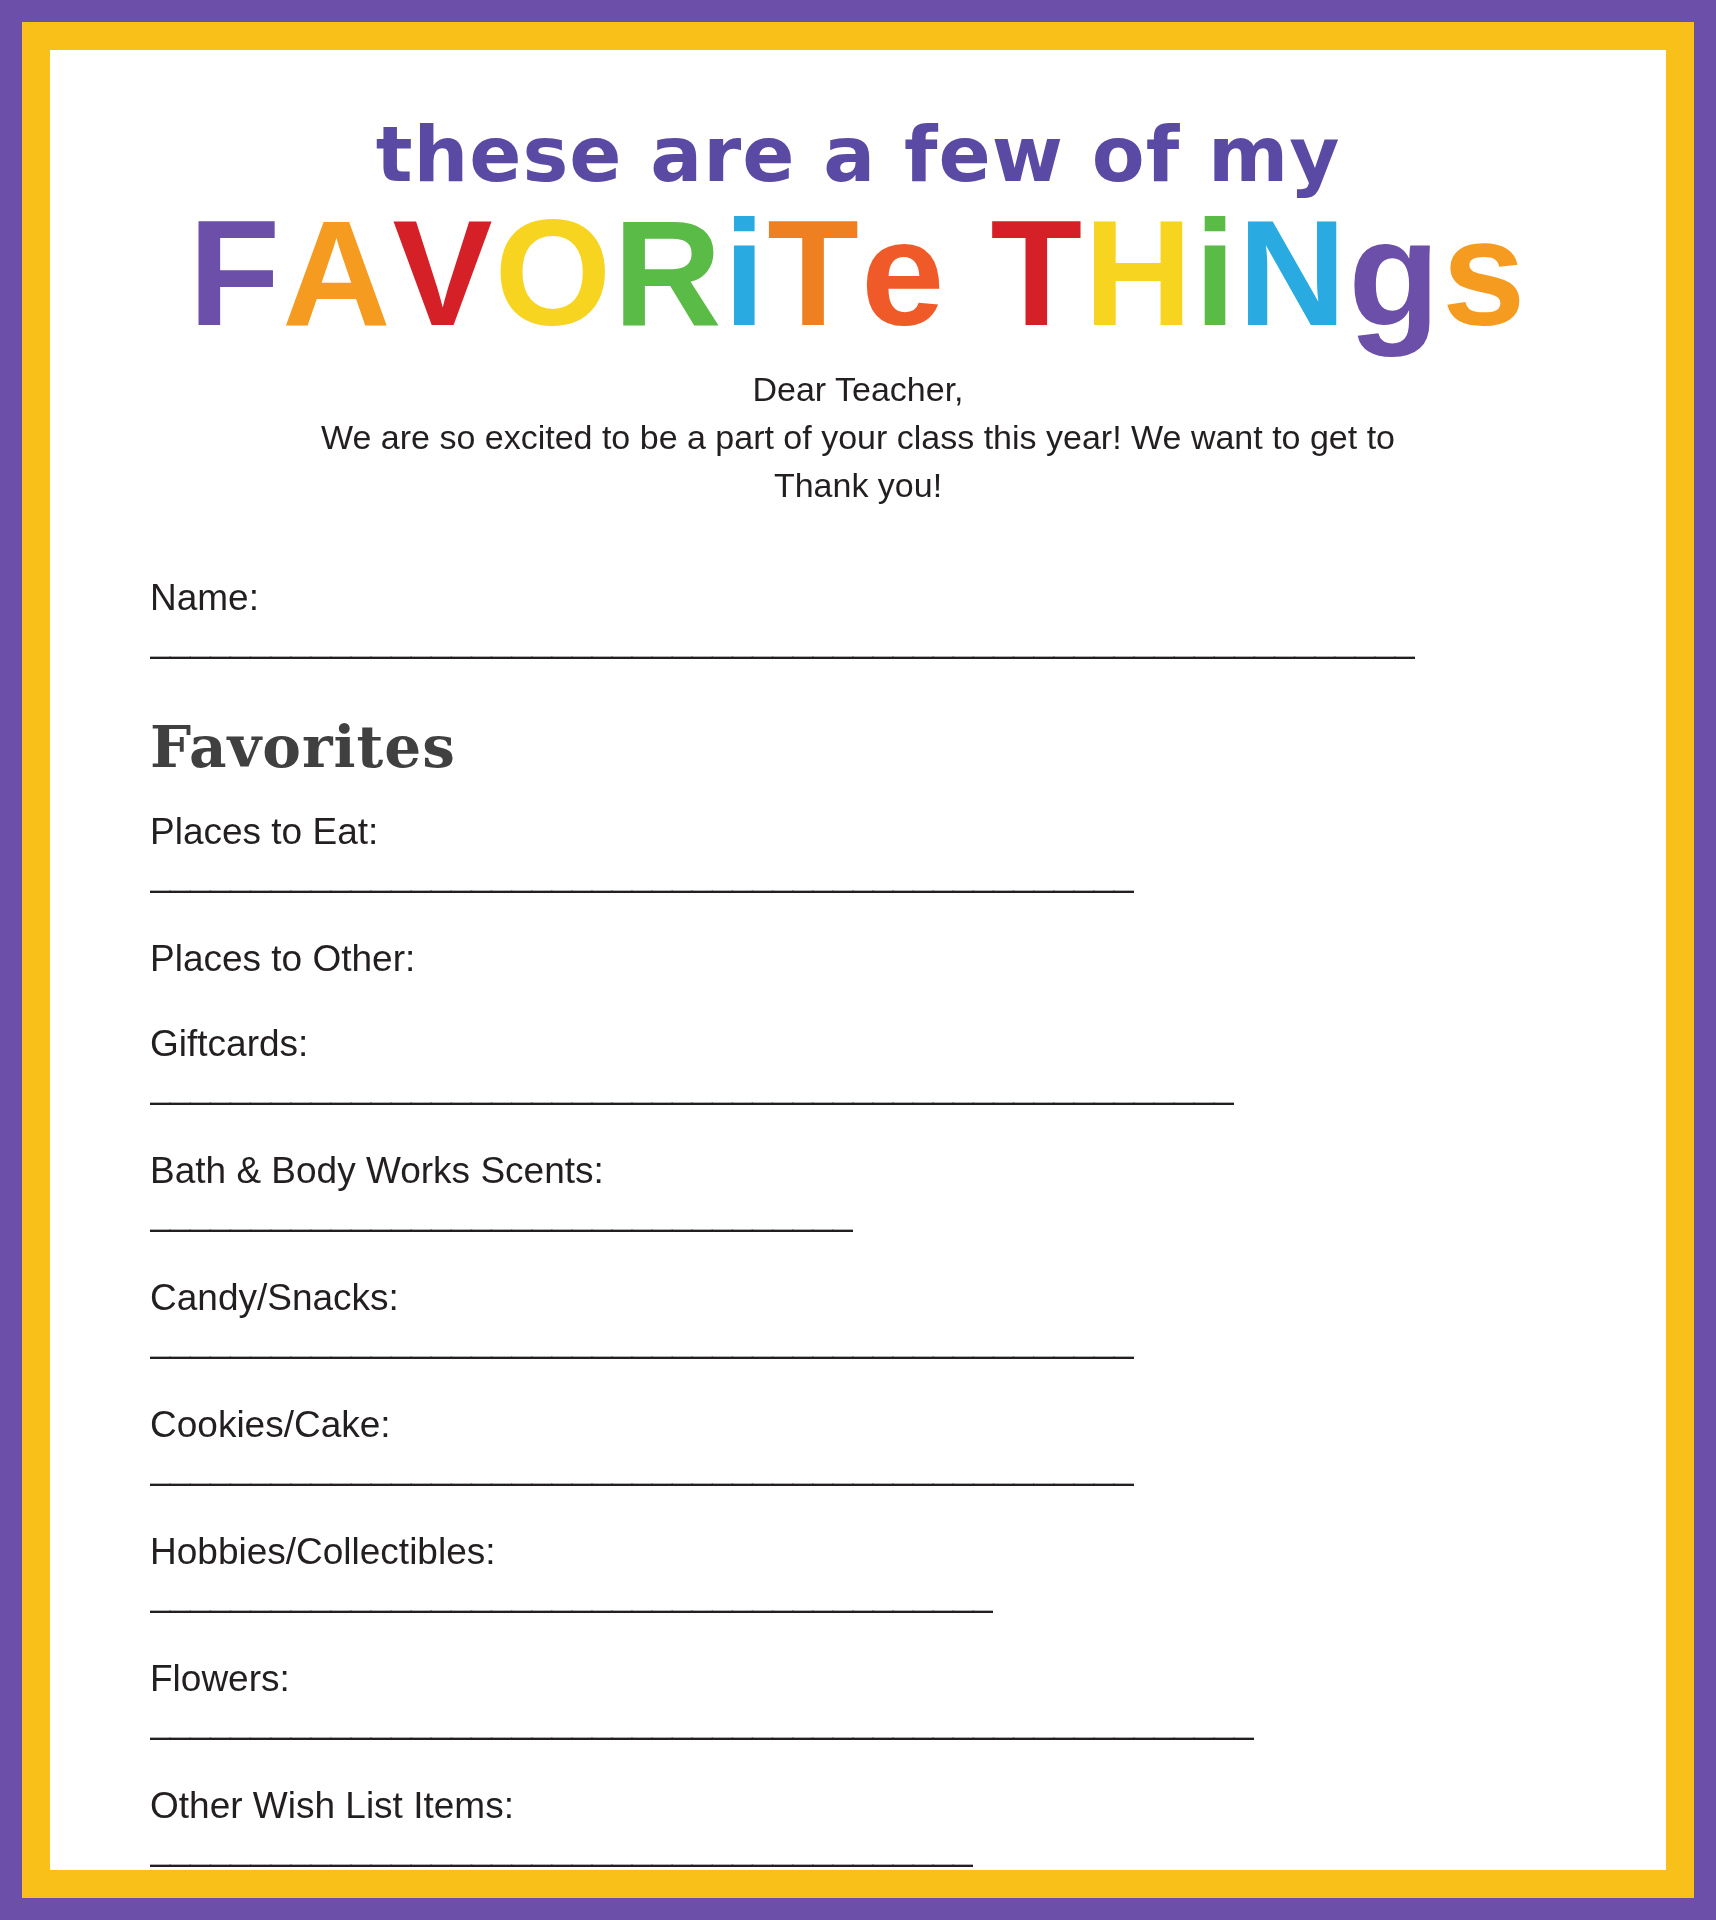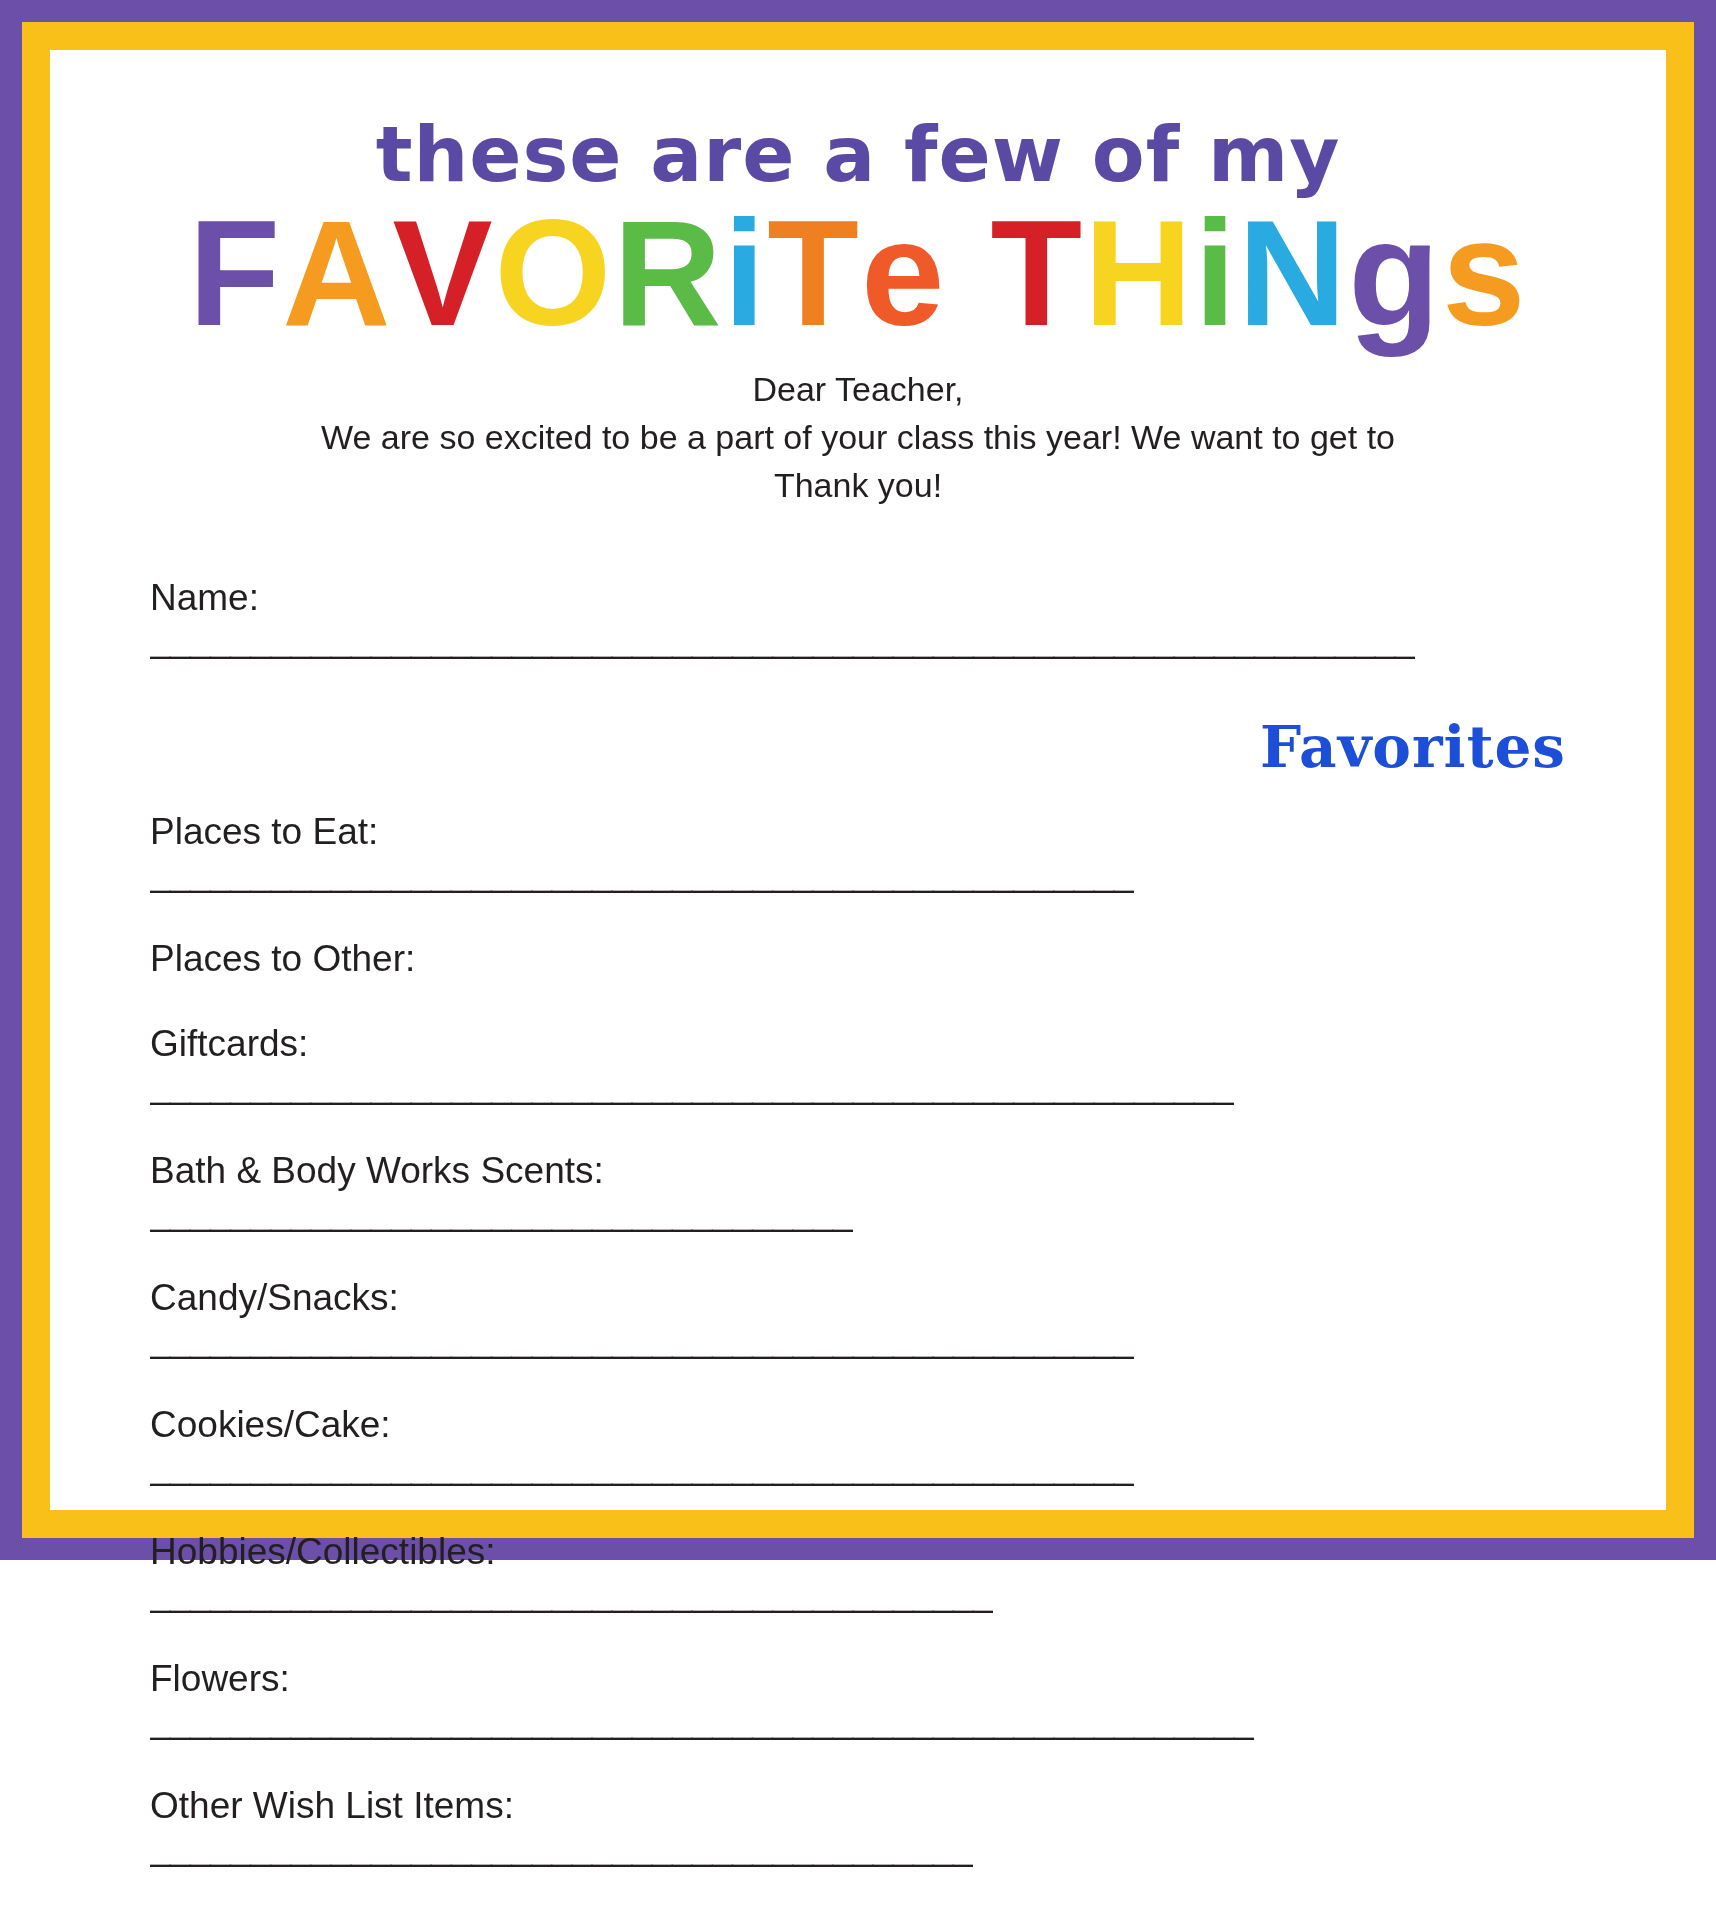--- a/index.html
+++ b/index.html
@@ -9,21 +9,21 @@
   }
   body {
     width: 1716px;
     height: 1920px;
     font-family: "Liberation Sans", sans-serif;
   }
 
   .page {
     box-sizing: border-box;
     width: 1716px;
-    height: 1560px;
+    height: 1920px;
     background: #6b4fa8;       
     padding: 22px;
   }
   .frame-yellow {
     box-sizing: border-box;
     width: 100%;
     height: 100%;
     background: #f9c01a;       
     padding: 28px;
   }
@@ -96,25 +96,25 @@
   .field .label { flex: 0 0 auto; padding-right: 10px; }
   .field .rule {
     flex: 1 1 auto;
     overflow: hidden;
     letter-spacing: -0.5px;
     color: #231f20;
   }
   .field.top { margin-bottom: 52px; }
 
   .favorites-heading {
-    text-align: right;
+    text-align: left;
     font-family: "DejaVu Serif", serif;
     font-weight: 700;
     font-size: 58px;
-    color: #1d4ed8;
+    color: #404040;
     margin: 6px 0 30px 0;
     letter-spacing: 1px;
   }
 </style>
 </head>
 <body>
 
 <div class="page">
   <div class="frame-yellow">
     <div class="sheet">

